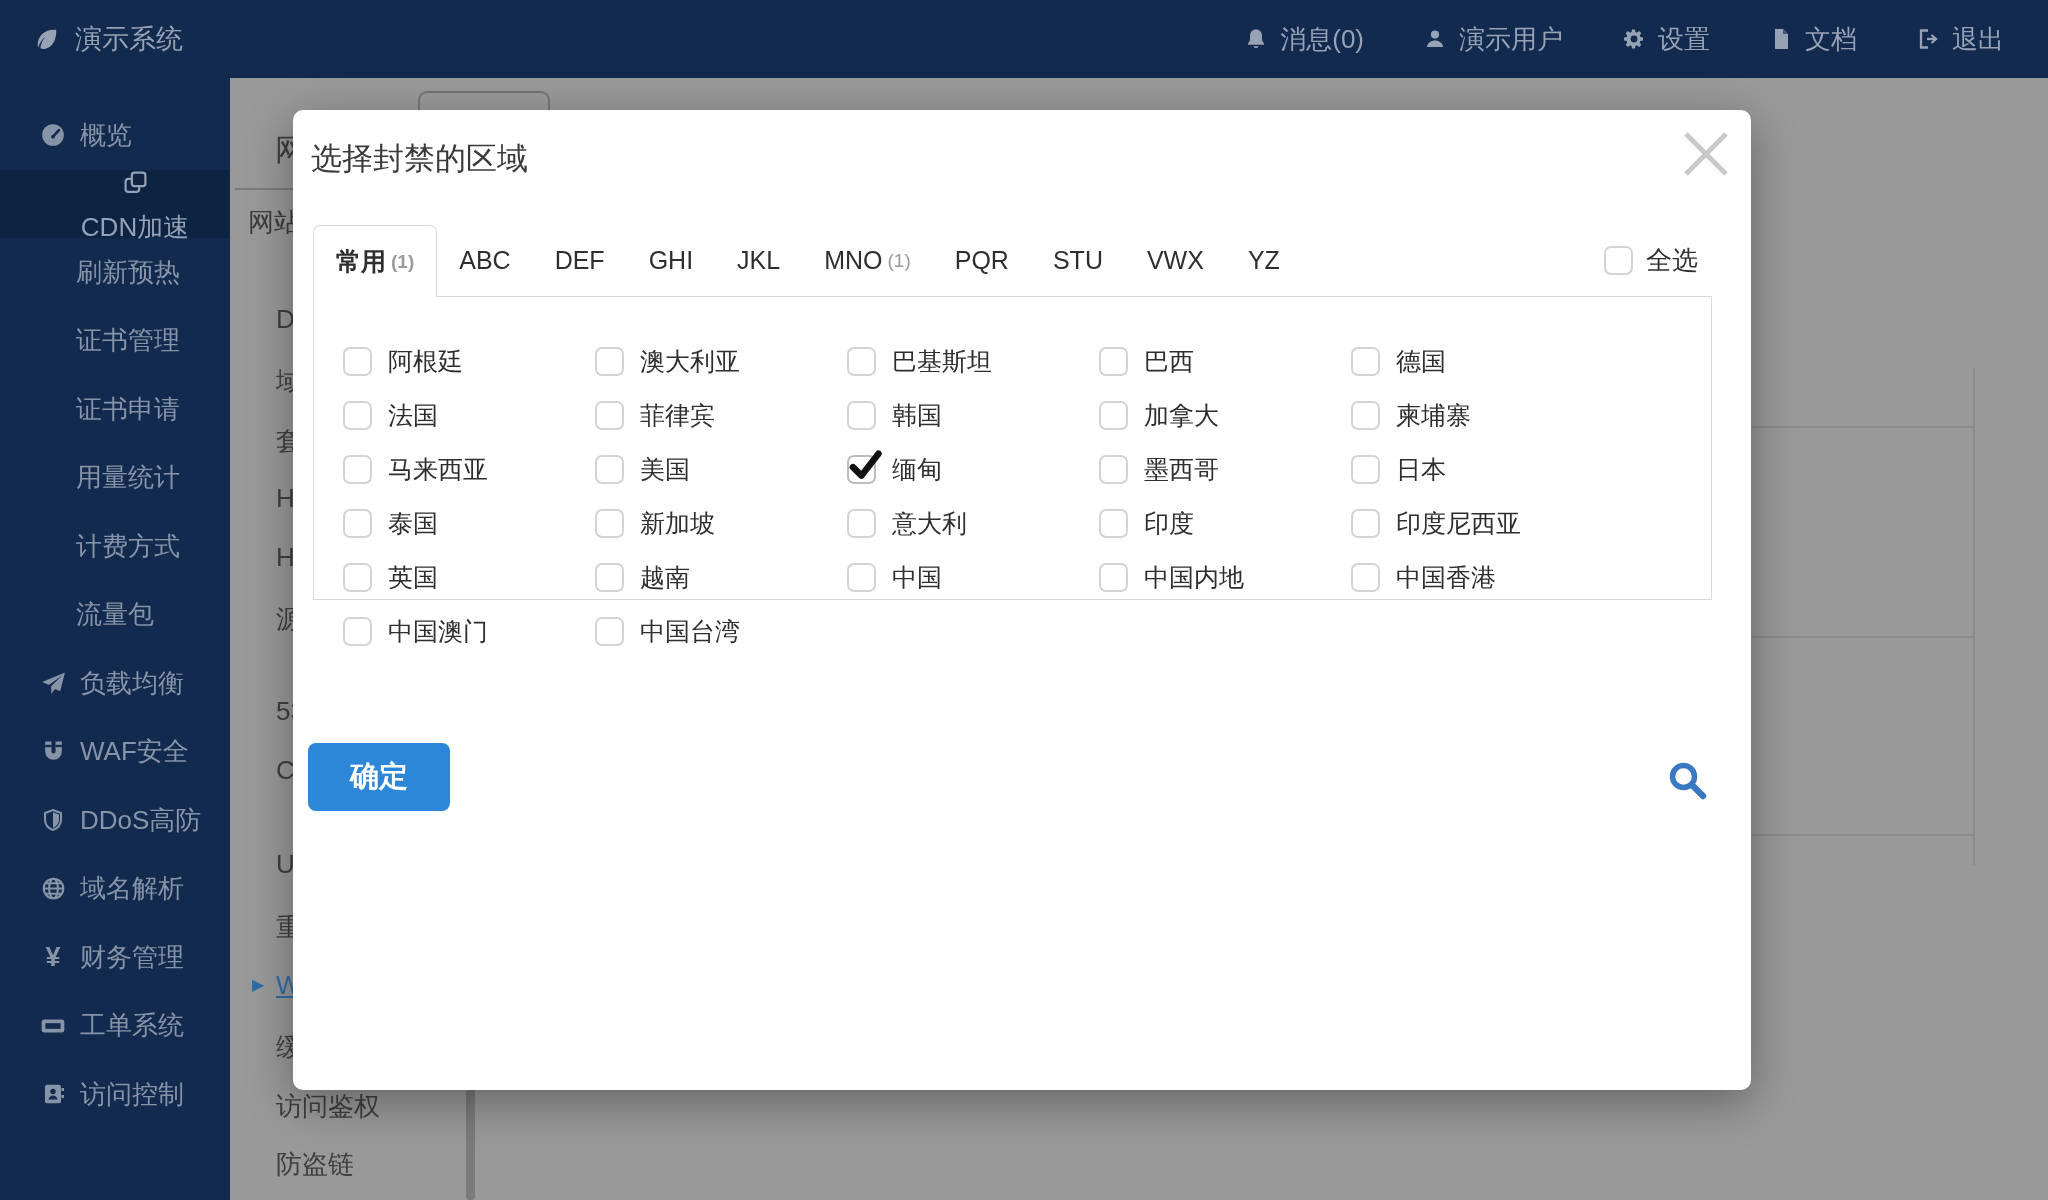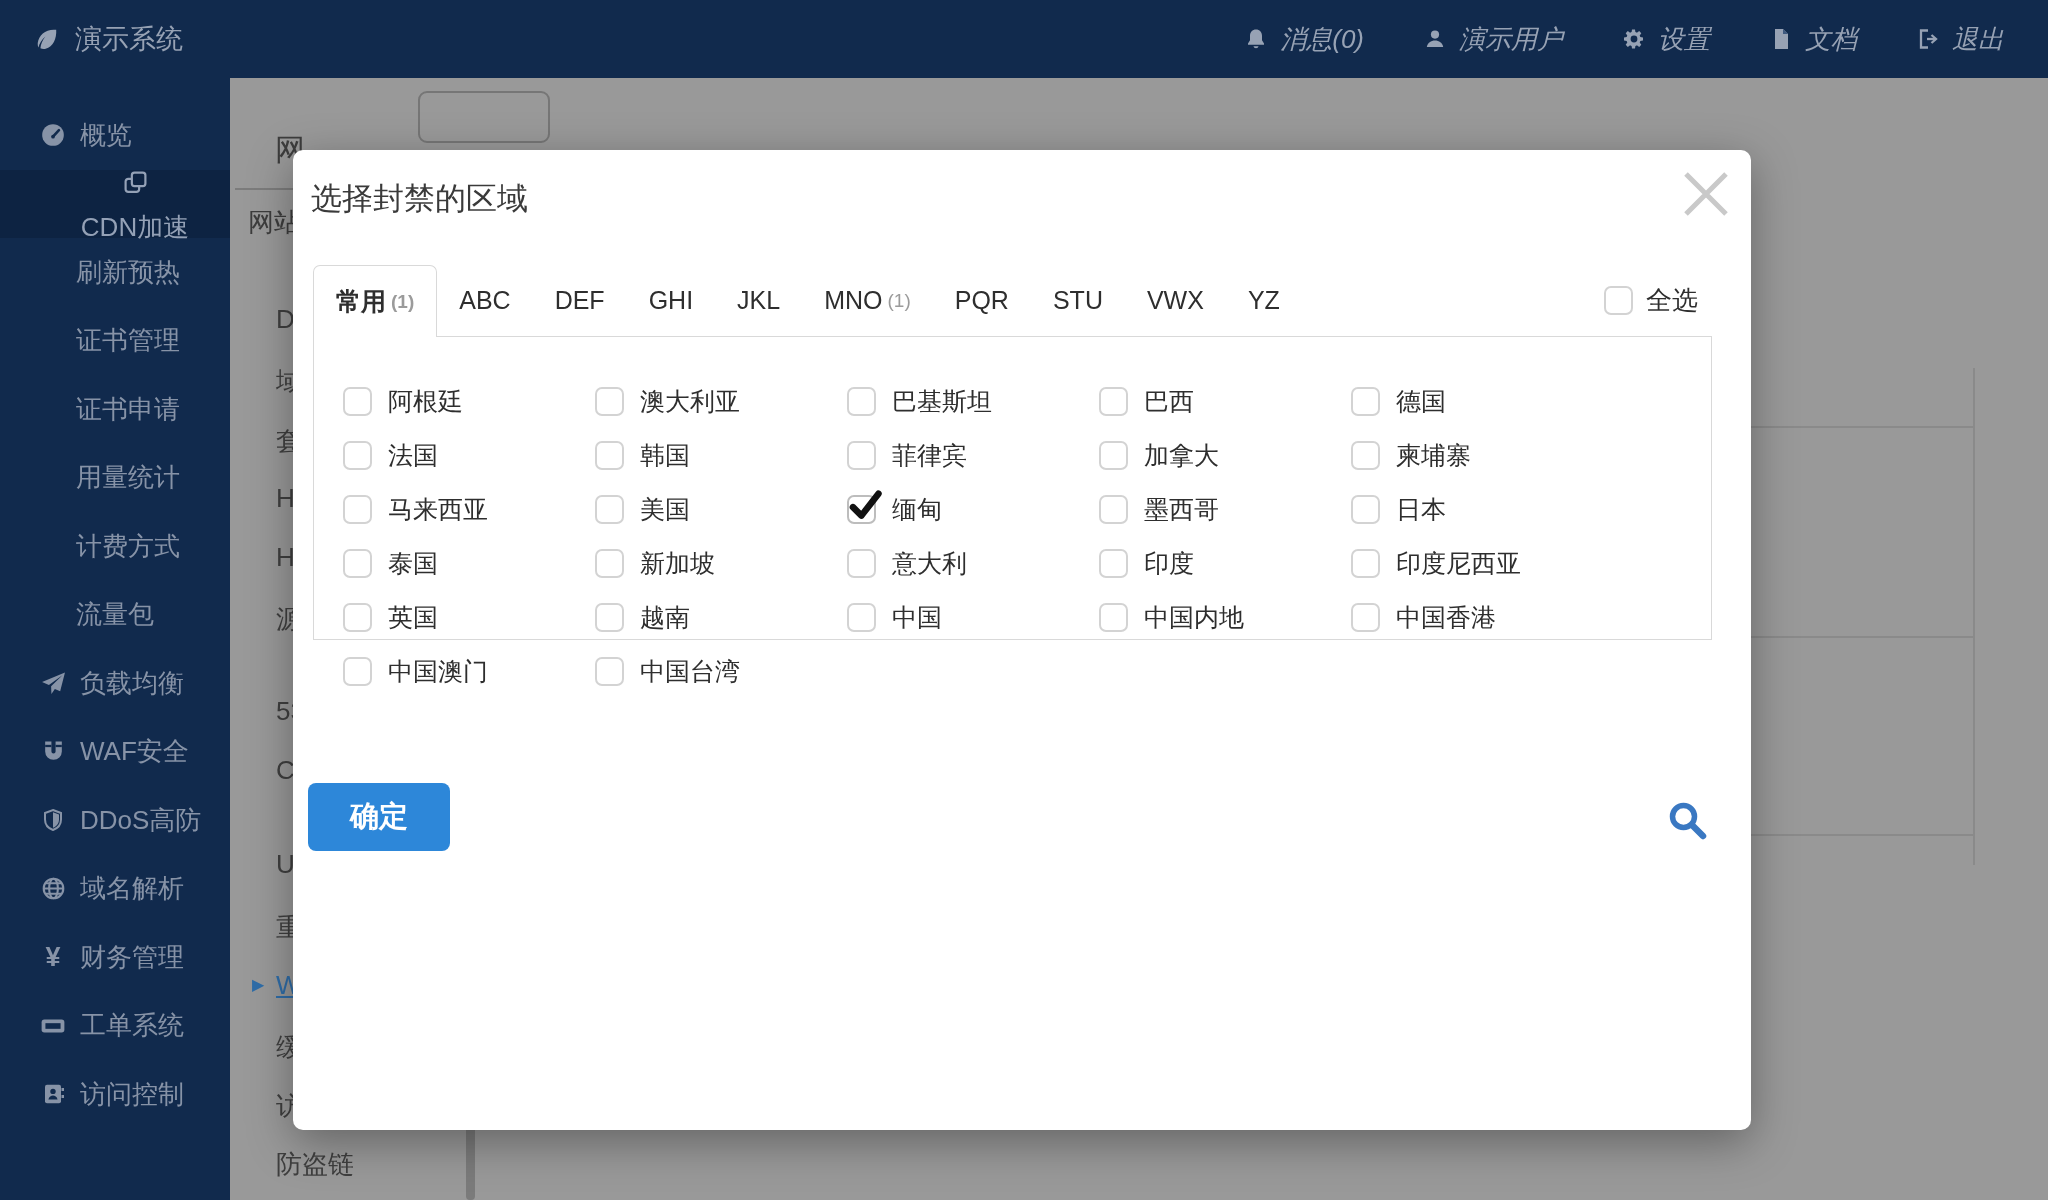--- a/index.html
+++ b/index.html
@@ -5,21 +5,21 @@
   html,body{margin:0;padding:0;background:#999;}
   .app{position:relative;width:2048px;height:1200px;overflow:hidden;
        font-family:"Liberation Sans","DejaVu Sans",sans-serif;background:#999;}
   svg{display:block;}
 
   
   .navbar{position:absolute;top:0;left:0;width:2048px;height:78px;background:#112a4d;
           color:#97a2b4;display:flex;align-items:center;z-index:6;}
   .brand{display:flex;align-items:center;gap:15px;padding-left:34px;font-size:27px;cursor:pointer;}
   .nav-right{margin-left:auto;display:flex;align-items:center;gap:58px;padding-right:44px;}
-  .nav-item{display:flex;align-items:center;gap:11px;font-size:26px;cursor:pointer;font-style:italic;}
+  .nav-item{display:flex;align-items:center;gap:11px;font-size:26px;cursor:pointer;}
   .n-icon{width:26px;height:26px;display:inline-flex;align-items:center;justify-content:center;}
 
   
   .sidebar{position:absolute;top:78px;left:0;width:230px;height:1122px;background:#112a4d;
            z-index:5;display:flex;flex-direction:column;padding-top:23px;box-sizing:border-box;}
   .side-item{height:68.5px;flex:none;display:flex;align-items:center;gap:14px;
              padding-left:40px;color:#8793a7;font-size:26px;cursor:pointer;}
   .side-item.sub{padding-left:76px;}
   .side-item.active{background:#0d2342;color:#94a1b6;flex-direction:column;}
   .s-icon{width:26px;height:26px;display:inline-flex;align-items:center;justify-content:center;flex:none;}
@@ -36,21 +36,21 @@
   .bg-frag .f-arrow{display:none;position:absolute;left:-24px;top:5px;font-size:16px;color:#2f6da8;}
   .bg-frag.link{color:#2f6da8;}
   .bg-frag.link .f-label{text-decoration:underline;}
   .bg-frag.link .f-arrow{display:inline;}
   .bg-scrollbar{position:absolute;left:236px;top:1006px;width:9px;height:116px;background:#7b7b7b;border-radius:4px;cursor:pointer;}
   .bg-vline{position:absolute;left:1743px;top:290px;width:2px;height:497px;background:#8a8a8a;}
   .bg-hline{position:absolute;width:223px;height:2px;background:#8a8a8a;left:1521px;}
 
   
   .modal{position:absolute;left:293px;top:110px;width:1458px;height:980px;background:#fff;
-         border-radius:10px;box-shadow:0 12px 45px rgba(0,0,0,.35);z-index:10;margin-top:40px;}
+         border-radius:10px;box-shadow:0 12px 45px rgba(0,0,0,.35);z-index:10;}
   .m-title{position:absolute;left:18px;top:28px;font-size:31px;color:#3a3a3a;}
   .m-close{position:absolute;left:1388px;top:18px;width:50px;height:52px;cursor:pointer;}
   .m-panel{position:absolute;left:20px;top:186px;width:1399px;height:304px;border:1px solid #d9d9d9;
            box-sizing:border-box;background:#fff;}
   .m-tabs{position:absolute;left:20px;top:115px;width:1399px;height:71px;display:flex;
           align-items:center;z-index:2;}
   .tabs-list{display:flex;align-items:stretch;height:71px;text-align:center;}
   .tab{display:flex;align-items:center;gap:5px;padding:0 22px;font-size:25px;color:#2e2e2e;
        cursor:pointer;height:71px;box-sizing:border-box;}
   .tab .t-count{font-size:19px;color:#9b9b9b;}
@@ -350,27 +350,27 @@
           <label class="region">
     <span class="cb">
       
     </span>
     <span class="r-label">法国</span>
   </label>
           <label class="region">
     <span class="cb">
       
     </span>
+    <span class="r-label">菲律宾</span>
+  </label>
+          <label class="region">
+    <span class="cb">
+      
+    </span>
     <span class="r-label">韩国</span>
-  </label>
-          <label class="region">
-    <span class="cb">
-      
-    </span>
-    <span class="r-label">菲律宾</span>
   </label>
           <label class="region">
     <span class="cb">
       
     </span>
     <span class="r-label">加拿大</span>
   </label>
           <label class="region">
     <span class="cb">
       

